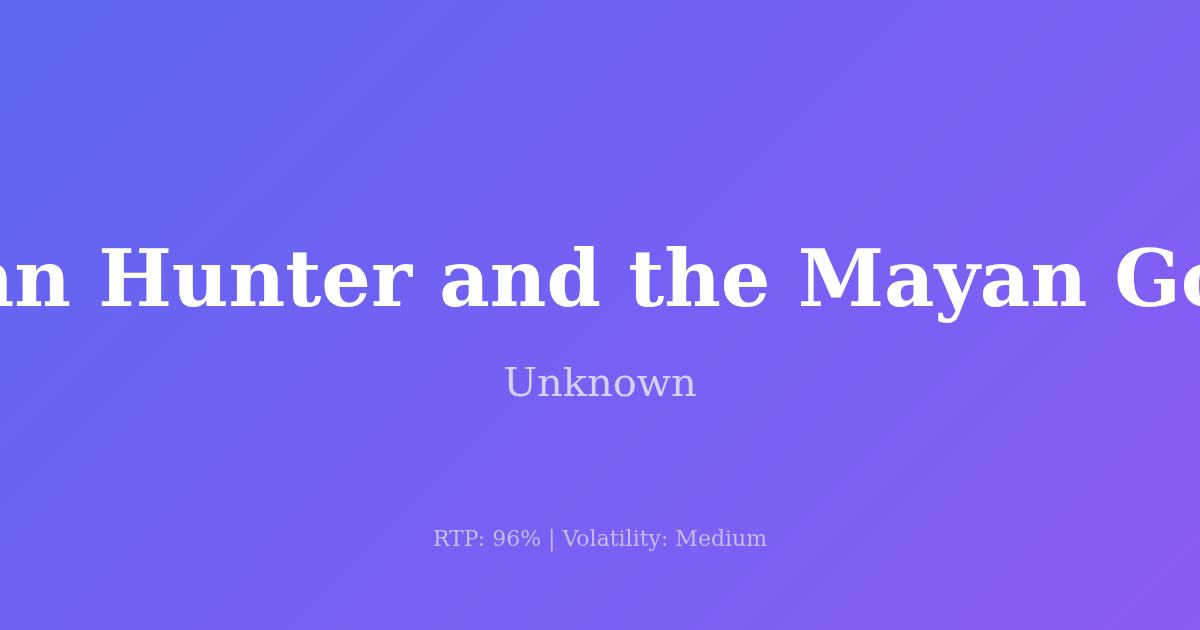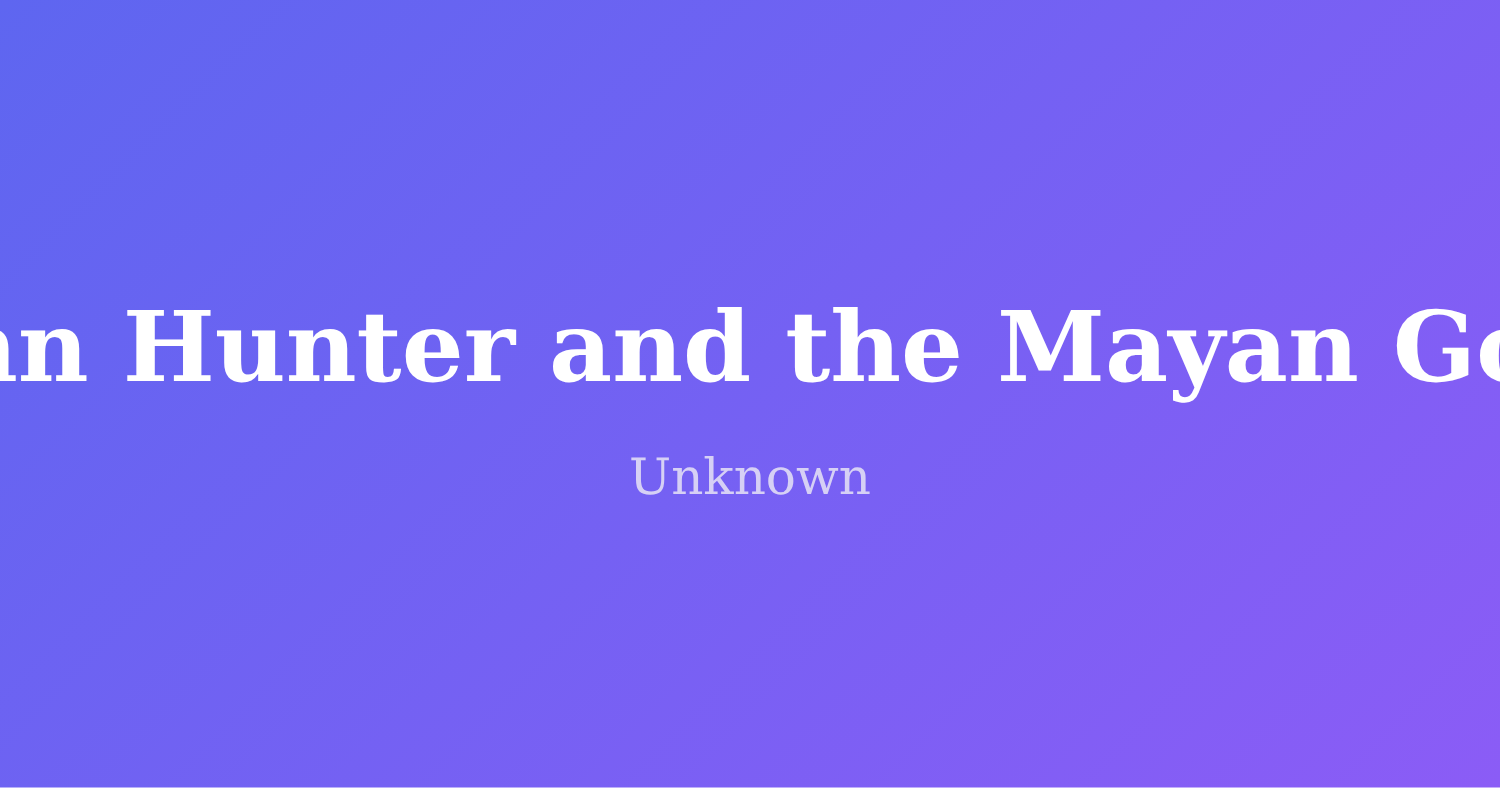--- a/index.html
+++ b/index.html
@@ -97,14 +97,17 @@
 <div class="og-card">
 
   <div class="title-wrap">
     <h1 class="game-title">John Hunter and the Mayan Gods</h1>
   </div>
 
   <div class="subtitle-wrap">
     <p class="game-provider">Unknown</p>
   </div>
 
+  <div class="meta-wrap">
+    <p class="game-meta">RTP: 96% | Volatility: Medium</p>
+  </div>
 
 </div>
 
 </body></html>

